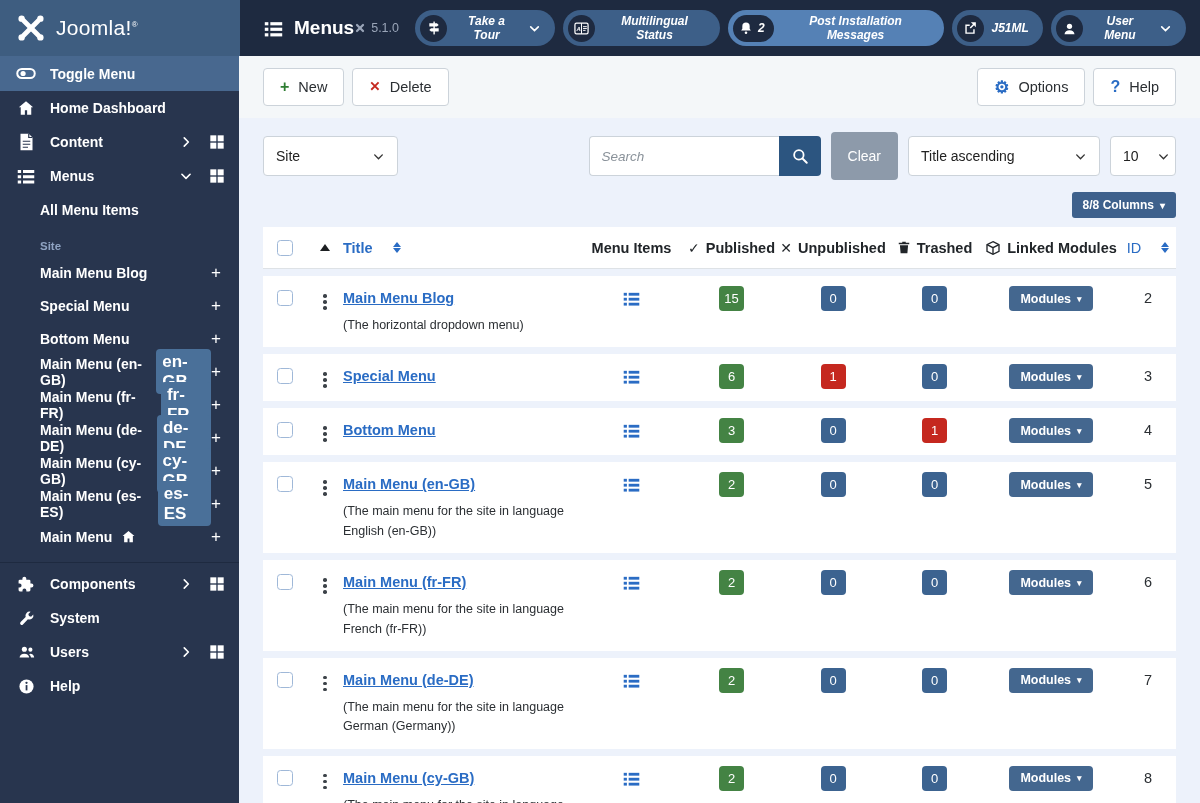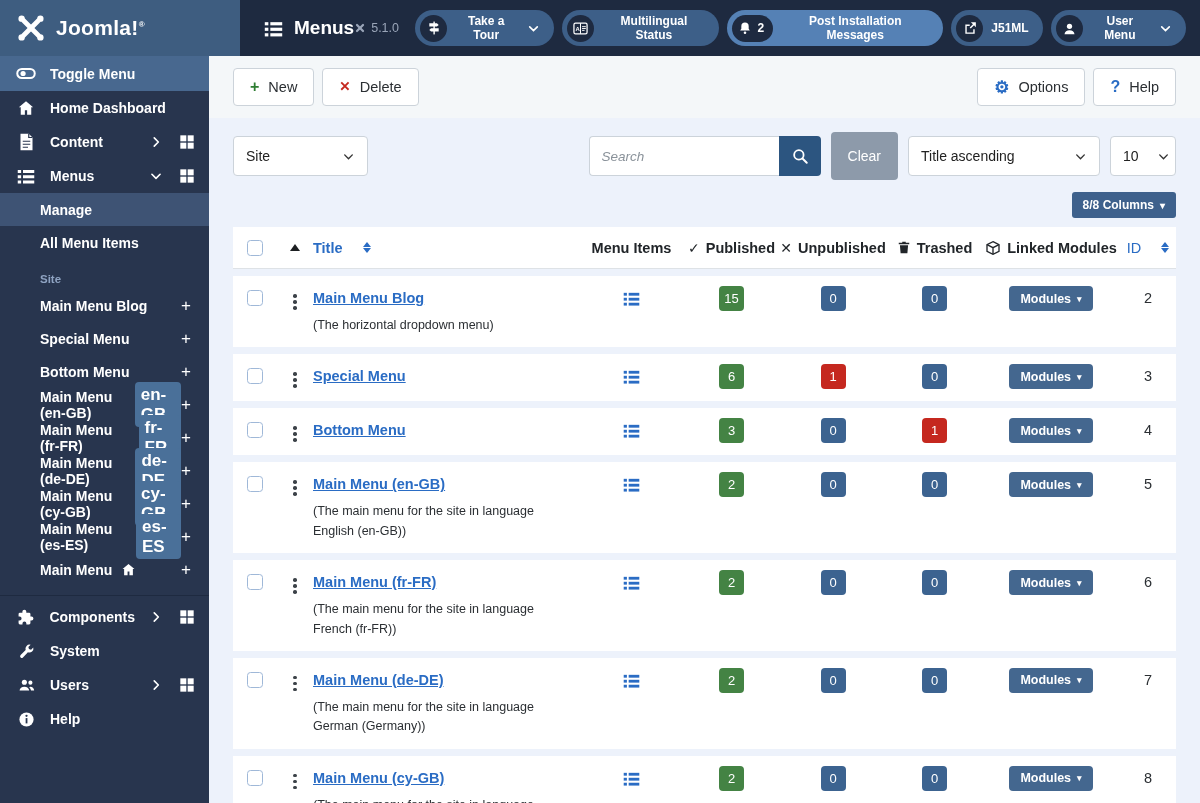--- a/index.html
+++ b/index.html
@@ -3,42 +3,42 @@
 <meta charset="utf-8">
 <style>
   * { margin:0; padding:0; box-sizing:border-box; }
   html,body { width:1200px; height:803px; overflow:hidden;
     font-family:"Liberation Sans", sans-serif; background:#edf2fb; }
 
   
   .app-header { display:flex; height:56px; }
   .logo-area { width:240px; background:#3e5d80; display:flex; align-items:center;
     gap:10px; padding-left:16px; }
-  .logo-text { color:#fff; font-size:21px; font-weight:bold; letter-spacing:.3px; }
+  .logo-text { color:#fff; font-size:21px; font-weight:normal; letter-spacing:.3px; }
   .logo-text sup { font-size:8px; }
   .header-main { flex:1; background:#1e2a40; display:flex; align-items:center; padding:0 14px 0 24px; }
   .page-title-group { display:flex; align-items:center; gap:11px; color:#fff;
     font-size:19px; font-weight:bold; }
   .version { margin-left:auto; margin-right:16px; color:#9aa5b8; font-size:12.5px;
     display:flex; align-items:center; gap:5px; }
   .pills { display:flex; align-items:center; gap:8px; }
   .pill { height:36px; border-radius:18px; background:#3d5f88; color:#fff;
     display:flex; align-items:center; gap:8px; padding:0 14px 0 5px;
-    font-size:12px; font-weight:bold; border:none; cursor:pointer; }
+    font-size:12px; font-weight:bold; border:none; cursor:pointer;font-style:italic; }
   .pill-highlight { background:#5581b5; }
   .icon-capsule { display:flex; align-items:center; gap:5px; background:#1e2a40;
     border-radius:14px; height:27px; padding:0 9px 0 6px; color:#fff; }
   .pill-count { font-size:12px; font-weight:bold; color:#fff; }
   .pill-chevron { margin-left:2px; display:flex; }
 
   
   .shell { display:flex; height:747px; }
 
   
-  .sidebar { width:209px; background:#28354e; color:#fff; font-size:14px;
+  .sidebar { width:239px; background:#28354e; color:#fff; font-size:14px;
     font-weight:600; display:flex; flex-direction:column; }
   .side-item { height:34px; display:flex; align-items:center; gap:14px;
     padding:0 14px 0 16px; cursor:pointer; }
   .side-toggle { height:35px; background:#48688f; }
   .mi-icon { width:20px; display:flex; justify-content:center; color:#fff; }
   .side-right { margin-left:auto; display:flex; align-items:center; gap:16px; }
   .mi-chevron { display:flex; color:#fff; }
   .mi-chevron.rot svg { transform:rotate(90deg); }
   .mi-grid { display:flex; color:#fff; }
   .side-sub { padding-left:40px; height:33px; display:flex; align-items:center; cursor:pointer; }
@@ -342,23 +342,20 @@
           <rect x="2" y="2" width="9" height="9"></rect>
                 <rect x="13" y="2" width="9" height="9"></rect>
           <rect x="2" y="13" width="9" height="9"></rect>
                 <rect x="13" y="13" width="9" height="9"></rect>
         </svg>
       </span>
     </span>
   </div>
 </div>
     <div id="side-sub">
-  <div class="side-sub active">
-    <span>Manage</span>
-  </div>
 
   <div class="side-sub">
     <span>All Menu Items</span>
   </div>
 </div>
     <div class="site-label">Site</div>
     <div id="site-menus">
   <div class="site-item">
     <span>Main Menu Blog</span>
 

